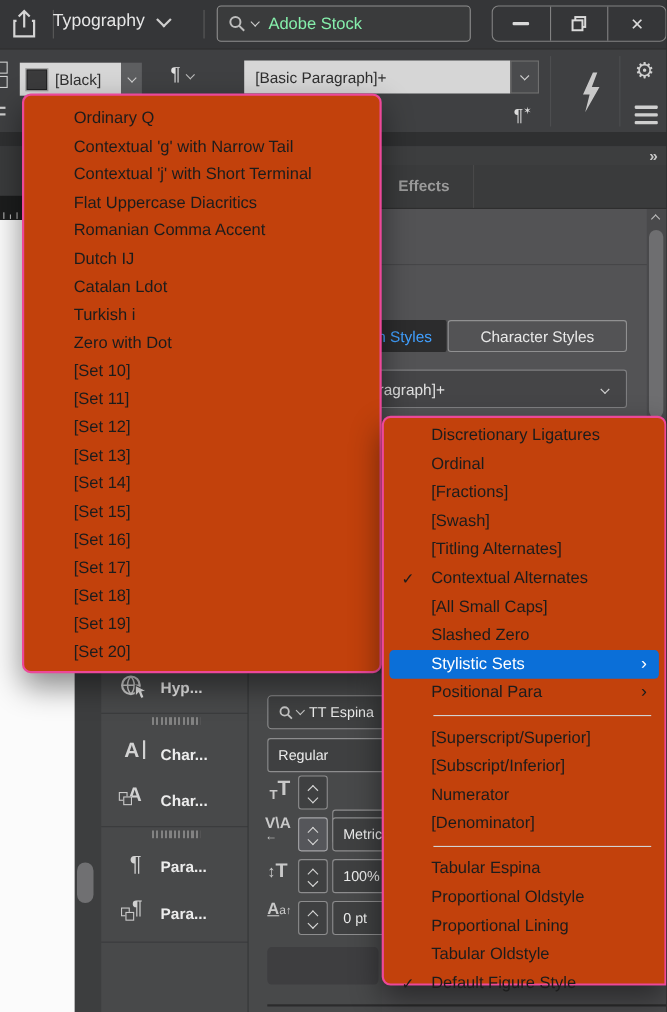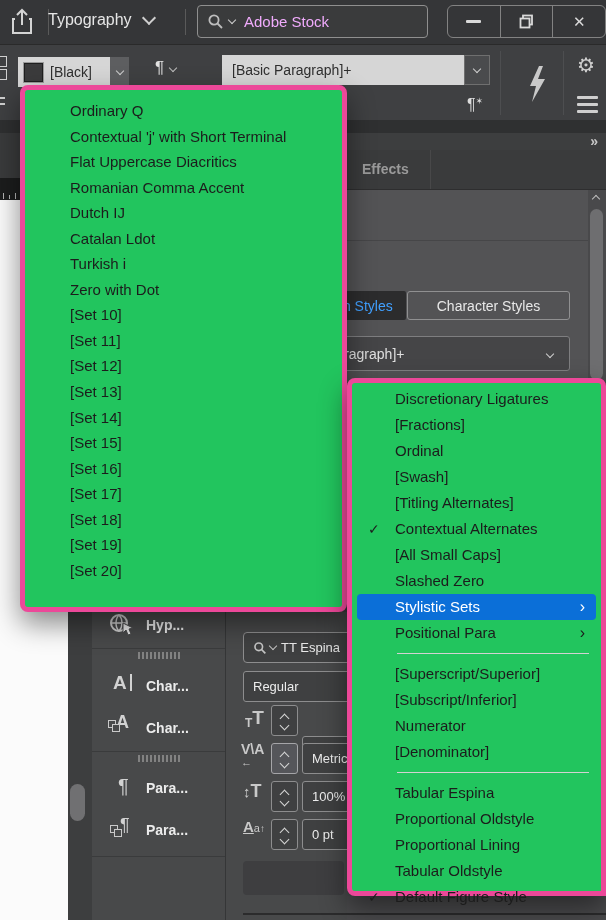--- a/index.html
+++ b/index.html
@@ -7,21 +7,21 @@
        font-family:"Liberation Sans",sans-serif;-webkit-font-smoothing:antialiased;}
   .abs{position:absolute;}
 
   
   .titlebar{left:0;top:0;width:606px;height:44px;background:#353638;}
   .vsep{width:1px;background:#5a5a5a;}
   .ws-label{font-size:16px;color:#e6e6e6;}
   .chev{display:inline-block;width:8px;height:8px;border-right:2px solid #cfcfcf;border-bottom:2px solid #cfcfcf;transform:rotate(45deg);}
   .chev.small{width:5px;height:5px;border-width:1.5px;}
   .searchbox{left:197px;top:5px;width:231px;height:33px;border:1px solid #8f8f8f;border-radius:4px;background:#3a3b3c;display:flex;align-items:center;box-sizing:border-box;padding-left:9px;gap:5px;}
-  .search-ph{font-size:15px;color:#f0abfc;}
+  .search-ph{font-size:15px;color:#86efac;}
   .wingroup{left:447px;top:5px;width:159px;height:33px;border:1px solid #828282;border-radius:6px;display:flex;box-sizing:border-box;}
   .winbtn{flex:1;display:flex;align-items:center;justify-content:center;color:#dadada;}
   .winbtn + .winbtn{border-left:1px solid #828282;}
   .minus-glyph{width:15px;height:2.5px;background:#dadada;border-radius:1px;}
   .close-glyph{font-size:15px;color:#dadada;}
 
   
   .controlbar{left:0;top:44px;width:606px;height:76px;background:#3f4042;border-top:1px solid #2a2a2a;box-sizing:border-box;}
   .combo-field{background:#d6d6d6;display:flex;align-items:center;box-sizing:border-box;}
   .combo-field span{font-size:14px;color:#2f2f2f;}
@@ -73,21 +73,21 @@
   .rp-body{left:340px;top:190px;width:266px;height:192px;background:#535355;}
   .rp-line{position:absolute;left:0;top:50px;width:248px;height:1px;background:#464648;}
   .tab-active{left:272px;top:291px;width:134px;height:29px;background:#2c2c2d;color:#41a0ff;font-size:14px;display:flex;align-items:center;justify-content:center;border-radius:2px;}
   .tab-plain{left:407px;top:291px;width:163px;height:29px;border:1px solid #909091;border-radius:3px;color:#e8e8e8;font-size:14px;display:flex;align-items:center;justify-content:center;box-sizing:border-box;}
   .rp-dropdown{left:272px;top:336px;width:298px;height:35px;background:#454547;border:1px solid #7e7e80;border-radius:3px;display:flex;align-items:center;box-sizing:border-box;padding-left:12px;color:#e0e0e0;font-size:14px;}
   .rp-scroll-track{left:588px;top:190px;width:18px;height:192px;background:#49494b;}
   .rp-scroll-thumb{left:590px;top:209px;width:13px;height:171px;background:#6e6e70;border-radius:7px;}
   .rp-bottom{left:347px;top:896px;width:259px;height:24px;background:#4a4a4c;}
 
   
-  .menu{background:#22c55e;border:5px solid #ec4899;box-sizing:border-box;
+  .menu{background:#c2410c;border:2px solid #ec4899;box-sizing:border-box;
         box-shadow:0 12px 28px rgba(0,0,0,.45);}
   .menuL{left:20px;top:85px;width:327px;height:527px;border-radius:8px;z-index:40;padding:8px 0;}
   .menuL .mi{height:25.55px;line-height:25.55px;padding-left:45px;font-size:15px;color:#1c1c1c;white-space:nowrap;}
   .menuR{left:347px;top:378px;width:259px;height:518px;border-radius:8px 8px 0 8px;z-index:50;padding:3px 0;}
   .menuR .mi{position:relative;height:26px;line-height:26px;margin:0 5px;padding-left:38px;border-radius:4px;font-size:15px;color:#1c1c1c;white-space:nowrap;}
   .menuR .mi.hl{color:#ffffff;}
   .menuR .check{position:absolute;left:11px;top:0;font-size:14px;}
   .menuR .arrow{position:absolute;right:11px;top:0;font-size:16px;}
   .menuR .sep{height:1px;background:#d2d2d2;margin:7px 12px 7px 45px;}
 
@@ -316,20 +316,21 @@
   <div class="abs rp-scroll-track">
     <span class="chev small" style="position:absolute;left:5px;top:6px;transform:rotate(225deg);border-color:#bdbdbd;"></span>
   </div>
   <div class="abs rp-scroll-thumb"></div>
   <div class="abs rp-bottom"></div>
   <div class="abs botline"></div>
 
   <div class="abs menu menuL">
     <div class="items">
         <div class="mi">Ordinary Q</div>
+        <div class="mi">Contextual 'g' with Narrow Tail</div>
         <div class="mi">Contextual 'j' with Short Terminal</div>
         <div class="mi">Flat Uppercase Diacritics</div>
         <div class="mi">Romanian Comma Accent</div>
         <div class="mi">Dutch IJ</div>
         <div class="mi">Catalan Ldot</div>
         <div class="mi">Turkish i</div>
         <div class="mi">Zero with Dot</div>
         <div class="mi">[Set 10]</div>
         <div class="mi">[Set 11]</div>
         <div class="mi">[Set 12]</div>
@@ -340,22 +341,22 @@
         <div class="mi">[Set 17]</div>
         <div class="mi">[Set 18]</div>
         <div class="mi">[Set 19]</div>
         <div class="mi">[Set 20]</div>
       </div>
   </div>
 
   <div class="abs menu menuR">
     <div class="items">
         <div class="mi"><span>Discretionary Ligatures</span></div>
+        <div class="mi"><span>Ordinal</span></div>
         <div class="mi"><span>[Fractions]</span></div>
-        <div class="mi"><span>Ordinal</span></div>
         <div class="mi"><span>[Swash]</span></div>
         <div class="mi"><span>[Titling Alternates]</span></div>
         <div class="mi"><span class="check">✓</span><span>Contextual Alternates</span></div>
         <div class="mi"><span>[All Small Caps]</span></div>
         <div class="mi"><span>Slashed Zero</span></div>
         <div class="mi hl" style="background: rgb(11, 111, 216);"><span>Stylistic Sets</span><span class="arrow">›</span></div>
         <div class="mi"><span>Positional Para</span><span class="arrow">›</span></div>
         <div class="sep"></div>
         <div class="mi"><span>[Superscript/Superior]</span></div>
         <div class="mi"><span>[Subscript/Inferior]</span></div>

